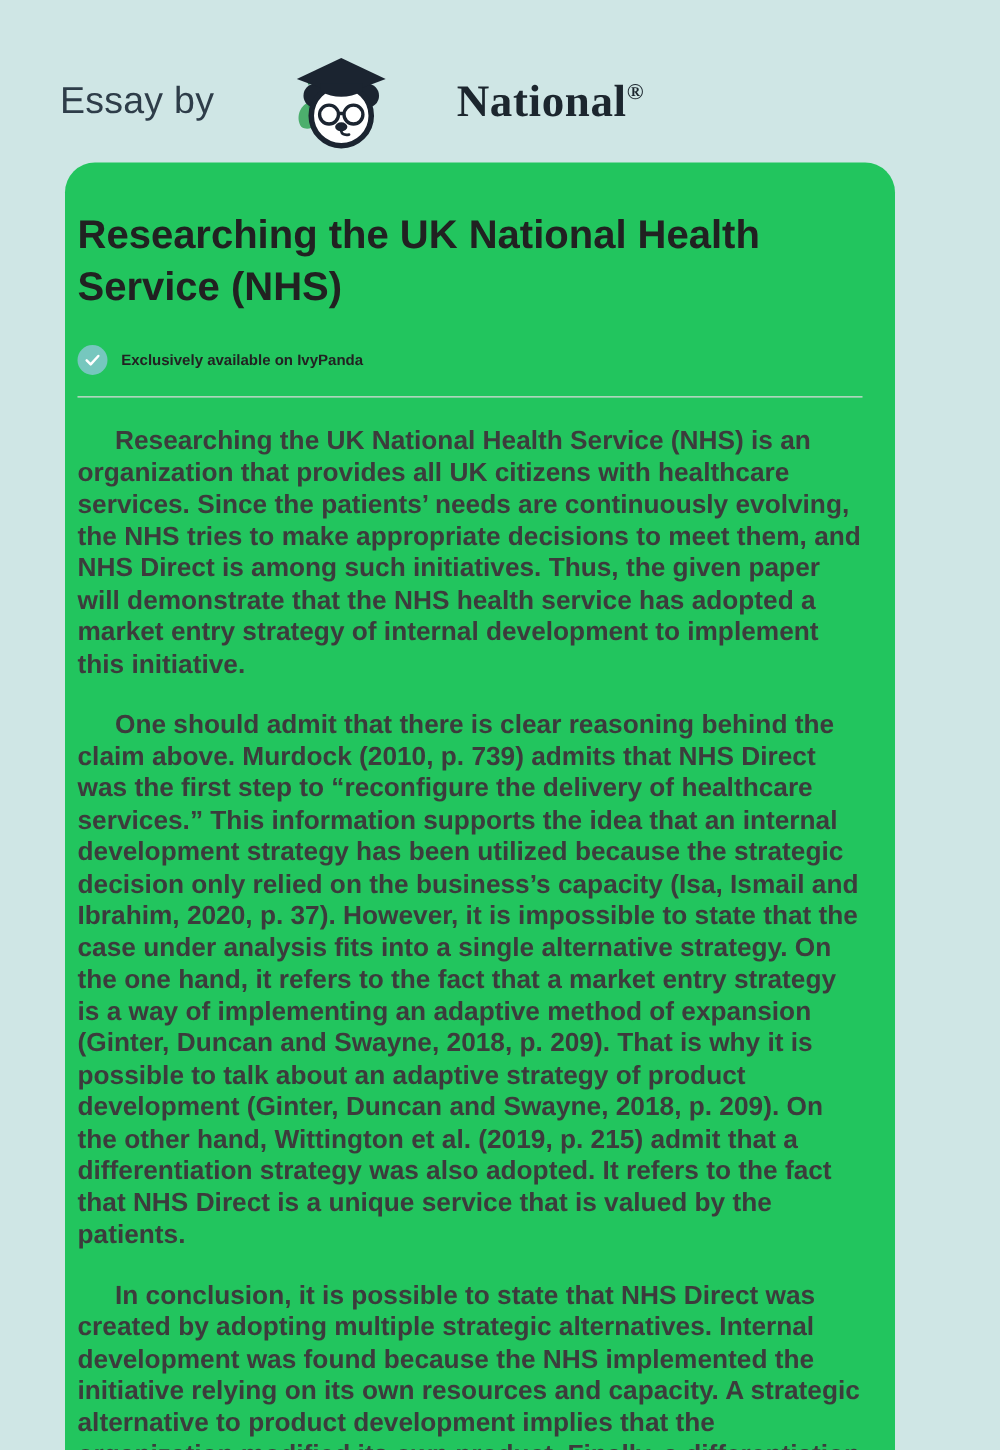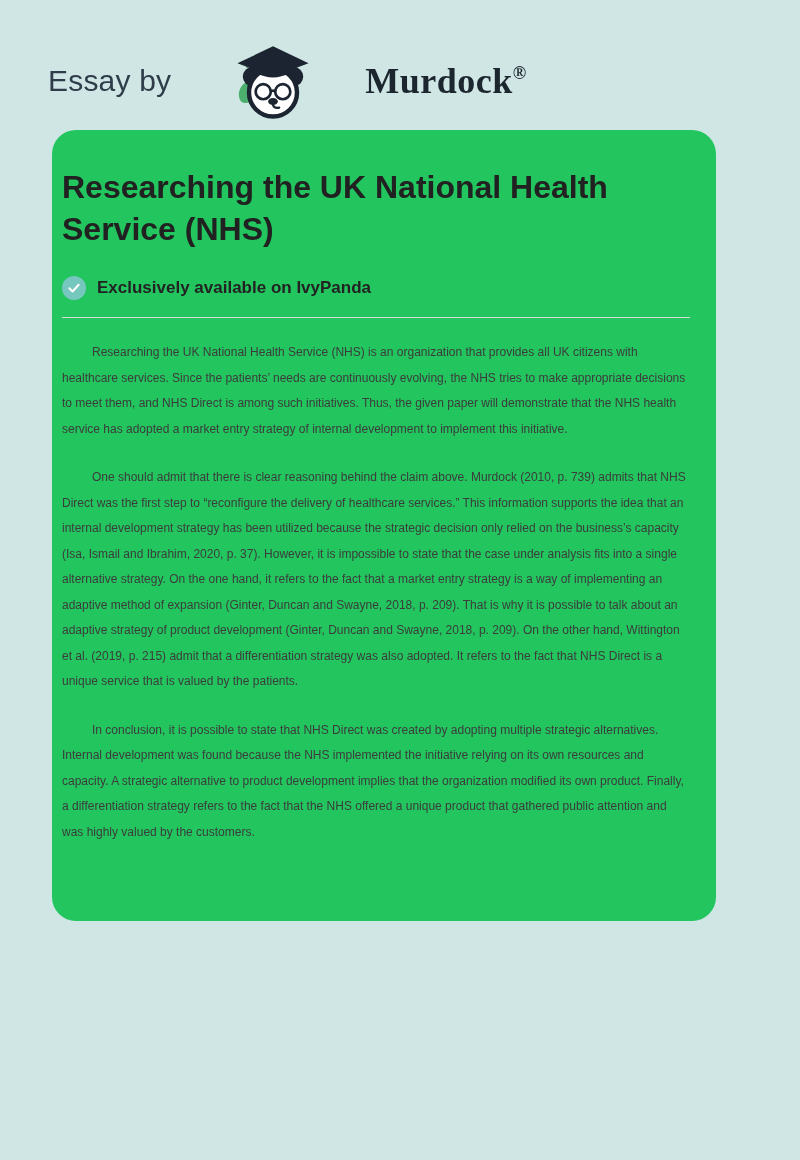--- a/index.html
+++ b/index.html
@@ -70,41 +70,42 @@
     height: 24px;
     border-radius: 50%;
     background: #76c7be;
     display: flex;
     align-items: center;
     justify-content: center;
     margin-right: 11px;
     flex: 0 0 auto;
   }
   .badge-label {
-    font-size: 17px;
+    font-size: 12px;
     font-weight: 700;
     color: #222222;
   }
   .divider {
     border: none;
     border-top: 1px solid #dcdcdc;
     margin: 0 0 22px 0;
   }
   .section-heading {
     font-size: 29px;
     font-weight: 700;
     color: #212121;
     margin-bottom: 26px;
   }
   .essay-paragraph {
-    font-size: 12px;
+    font-size: 21px;
     line-height: 25.5px;
     color: #3c3c3c;
     text-indent: 30px;
     margin-bottom: 23px;
+    font-weight: bold;
   }
   .essay-paragraph:last-child { margin-bottom: 12px; }
 </style>
 </head>
 <body>
 
 <header class="site-header">
   <span class="essay-by">Essay by</span>
 
   <span class="logo-icon">
@@ -125,21 +126,21 @@
 
       <circle cx="39" cy="57" r="8.5" fill="none" stroke="#1b2430" stroke-width="3"></circle>
       <circle cx="61" cy="57" r="8.5" fill="none" stroke="#1b2430" stroke-width="3"></circle>
       <line x1="47.5" y1="56" x2="52.5" y2="56" stroke="#1b2430" stroke-width="3"></line>
 
       <ellipse cx="50" cy="68" rx="5.5" ry="4" fill="#1b2430"></ellipse>
       <path d="M50 72 Q51 76 57 75" fill="none" stroke="#1b2430" stroke-width="2.5" stroke-linecap="round"></path>
     </svg>
   </span>
 
-  <span class="logo-text"><span>Murdock</span><span class="reg-mark">®</span></span>
+  <span class="logo-text"><span>National</span><span class="reg-mark">®</span></span>
 </header>
 
 <main class="article-card">
   <h1 class="article-title">Researching the UK National Health Service (NHS)</h1>
 
   <div class="exclusive-badge">
     <span class="check-circle">
       <svg viewBox="0 0 24 24" width="14" height="14" aria-hidden="true">
         <path d="M4 12.5 L9.5 18 L20 6.5" fill="none" stroke="#ffffff" stroke-width="3.4" stroke-linecap="round" stroke-linejoin="round"></path>
       </svg>

